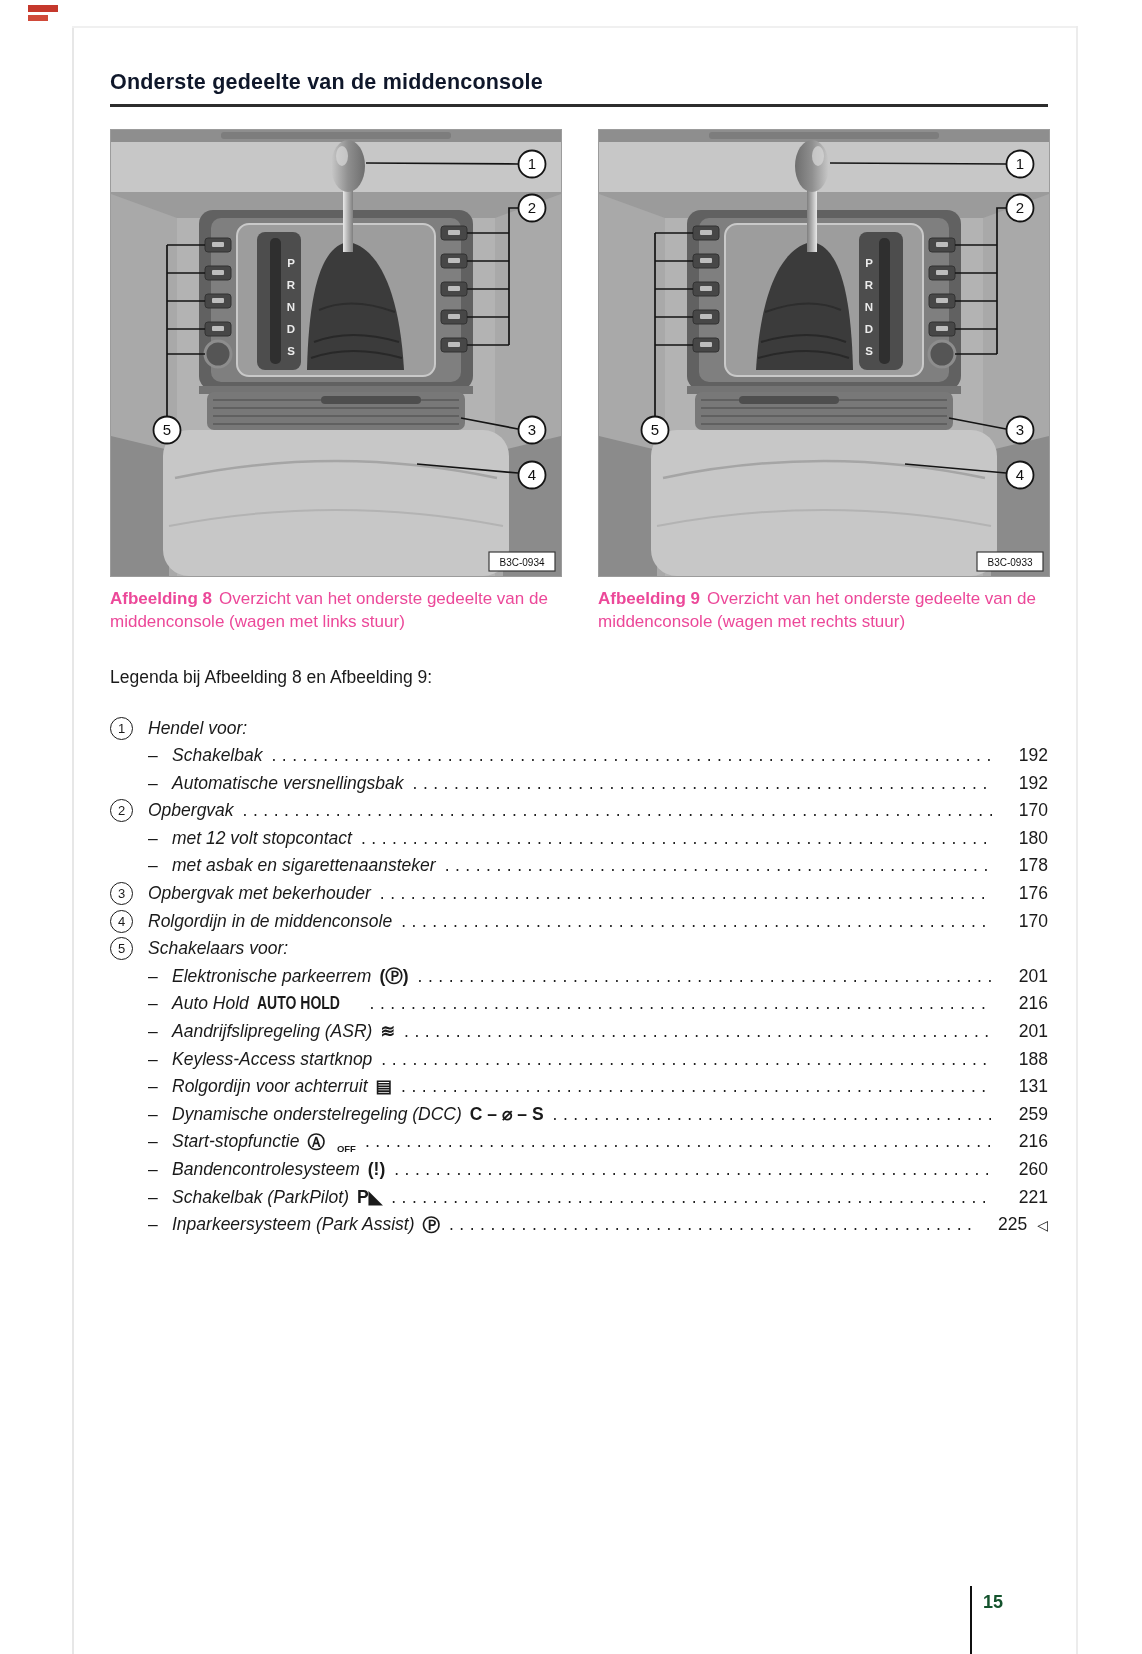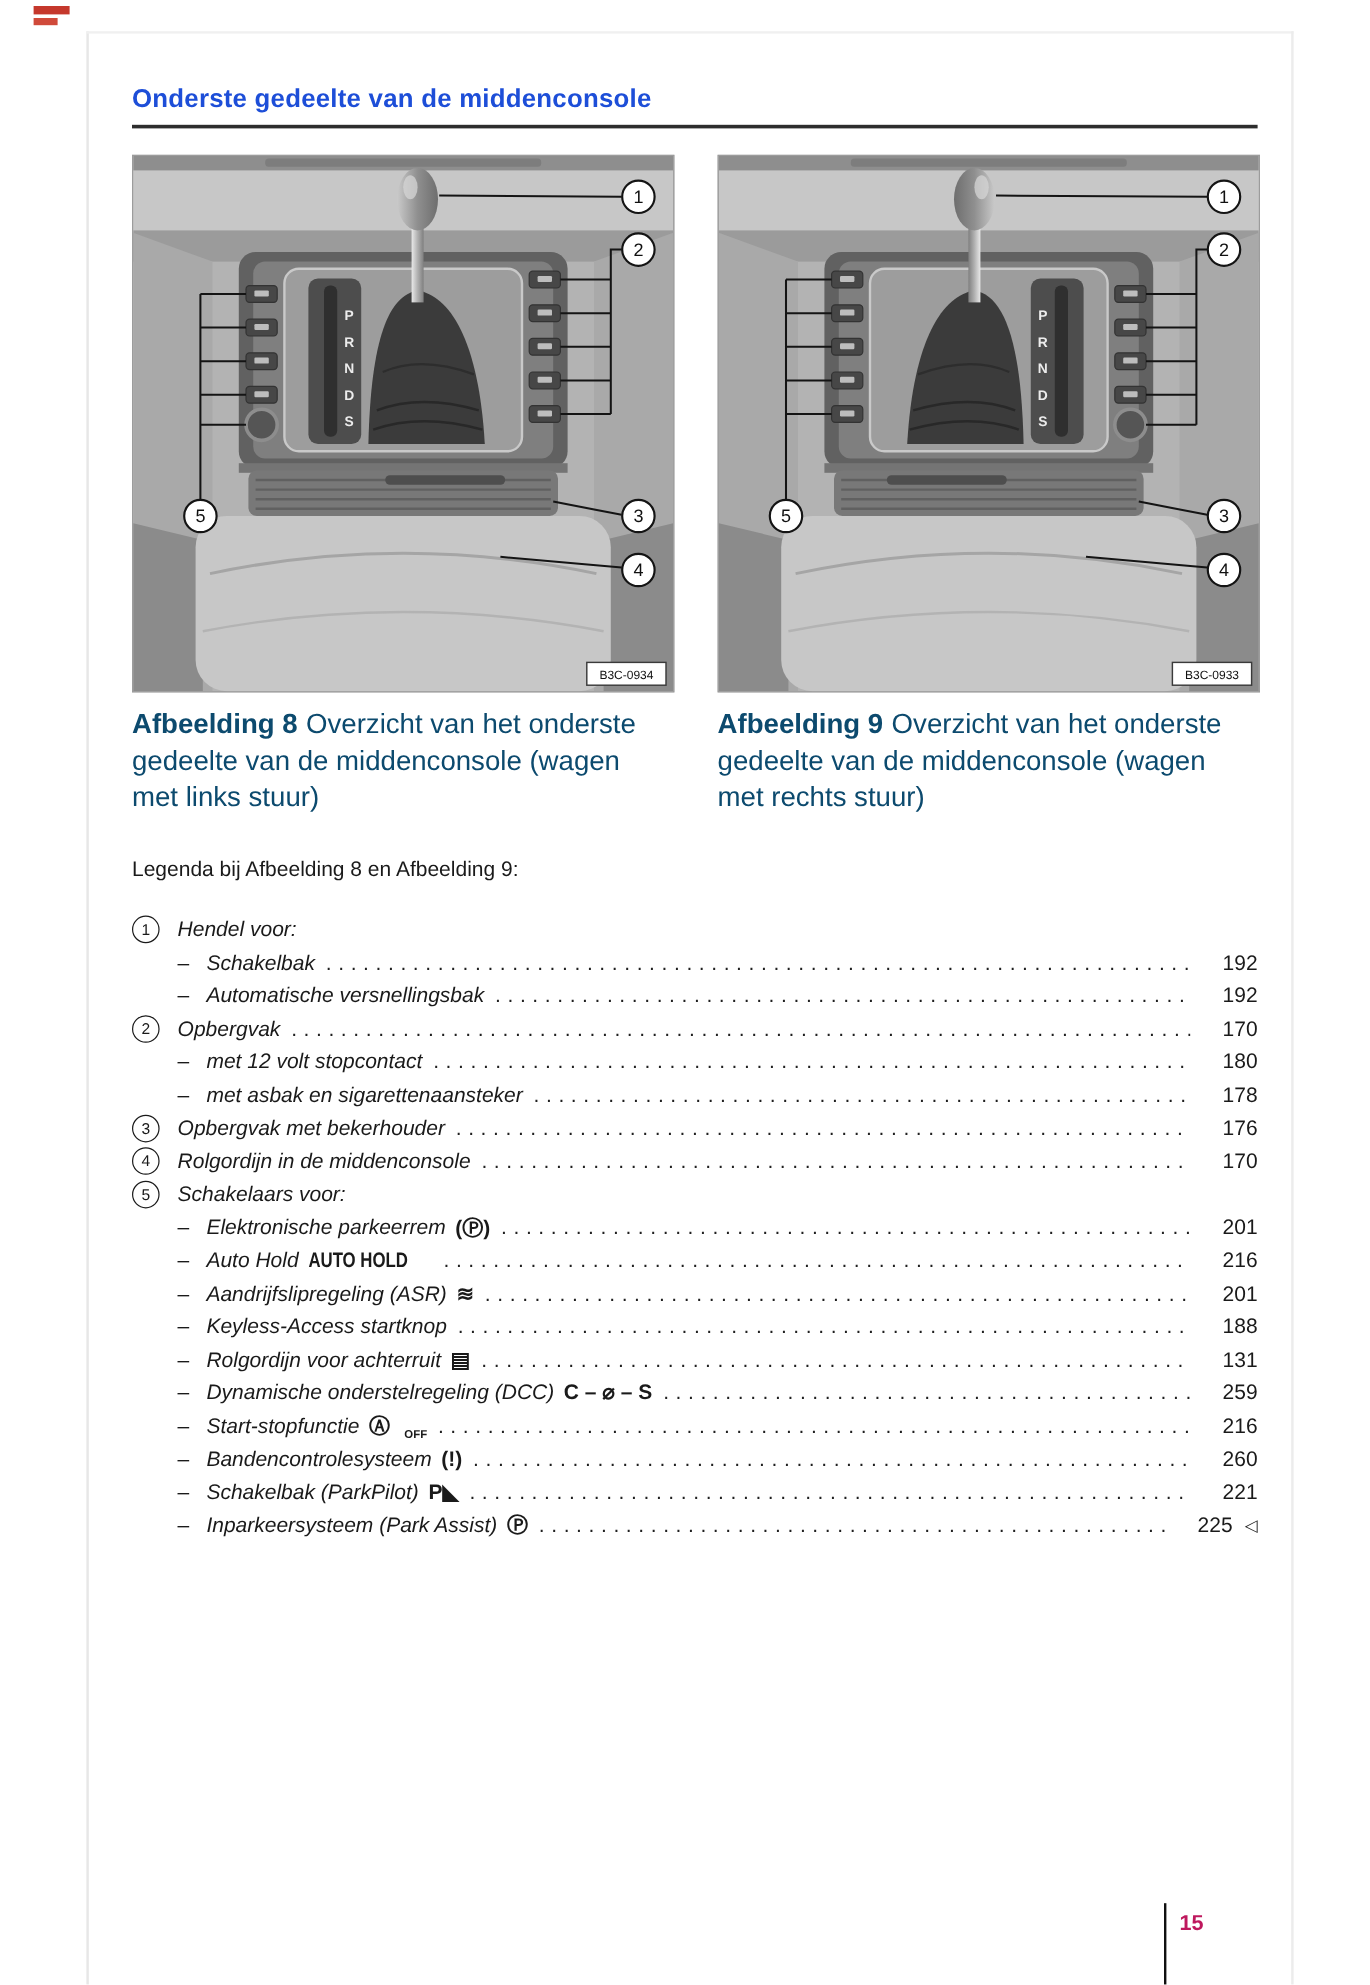--- a/index.html
+++ b/index.html
@@ -10,26 +10,26 @@
   
   .crop-a{position:absolute;left:28px;top:5px;width:30px;height:7px;background:#c5382c;}
   .crop-b{position:absolute;left:28px;top:15px;width:20px;height:6px;background:#d04a3a;}
   .edge-left{position:absolute;left:72px;top:26px;width:2px;height:1628px;background:#e7e7e7;}
   .edge-top{position:absolute;left:72px;top:26px;width:1006px;height:2px;background:#f0f0f0;}
   .edge-right{position:absolute;left:1076px;top:26px;width:2px;height:1628px;background:#ececec;}
   
   .content{position:absolute;left:110px;top:70px;width:938px;}
   .page-title{
     margin:0;font-size:21.5px;font-weight:bold;letter-spacing:.2px;
-    padding-bottom:9px;border-bottom:3px solid #2d2d2d;color:#1d4ed8;
+    padding-bottom:9px;border-bottom:3px solid #2d2d2d;color:#0f172a;
   }
   .figrow{display:flex;gap:36px;margin-top:22px;}
   .fig{width:452px;margin:0;}
   .figimg{display:block;border:1px solid #9c9c9c;background:#b3b3b3;}
-  .figcap{margin:11px 0 0;font-size:23px;line-height:1.33;color:#0c4a6e;width:450px;}
+  .figcap{margin:11px 0 0;font-size:17px;line-height:1.33;color:#ec4899;width:450px;}
   .figcap b{margin-right:7px;}
   
   .legend-intro{margin:34px 0 16px;font-size:17.5px;}
   .rows{margin-top:26px;}
   .row{display:flex;align-items:center;height:27.6px;font-size:17.5px;white-space:nowrap;}
   .row.sub{padding-left:38px;}
   .cnum{
     flex:0 0 21px;width:21px;height:21px;border:1.6px solid #1a1a1a;border-radius:50%;
     display:flex;align-items:center;justify-content:center;font-size:13px;margin-right:15px;
   }
@@ -40,21 +40,21 @@
   .symsub{font-size:9.5px;letter-spacing:0;padding-left:12px;}
   .dots{flex:1 1 auto;overflow:hidden;margin:0 10px 0 9px;min-width:16px;color:#1f1f1f;}
   .dots::after{
     content:"........................................................................................................................................................";
     letter-spacing:5.5px;
   }
   .pg{flex:0 0 46px;text-align:right;}
   .endmark{margin-left:10px;font-size:14px;flex:0 0 auto;}
   
   .page-rule{position:absolute;left:970px;top:1586px;width:2px;height:68px;background:#101010;}
-  .page-num{position:absolute;left:983px;top:1592px;font-size:18px;font-weight:bold;color:#be185d;}
+  .page-num{position:absolute;left:983px;top:1592px;font-size:18px;font-weight:bold;color:#14532d;}
   svg text{font-family:"Liberation Sans",sans-serif;}
 </style>
 </head>
 <body>
 
 <div class="sheet">
 
   <div class="crop-a"></div>
   <div class="crop-b"></div>
   <div class="edge-left"></div>

